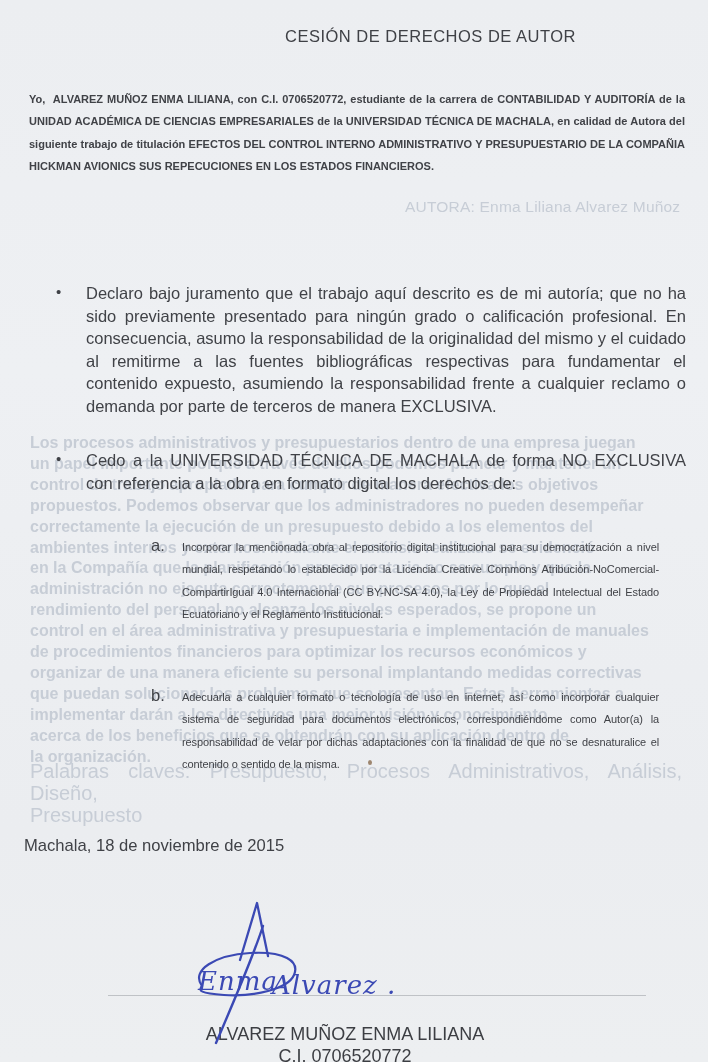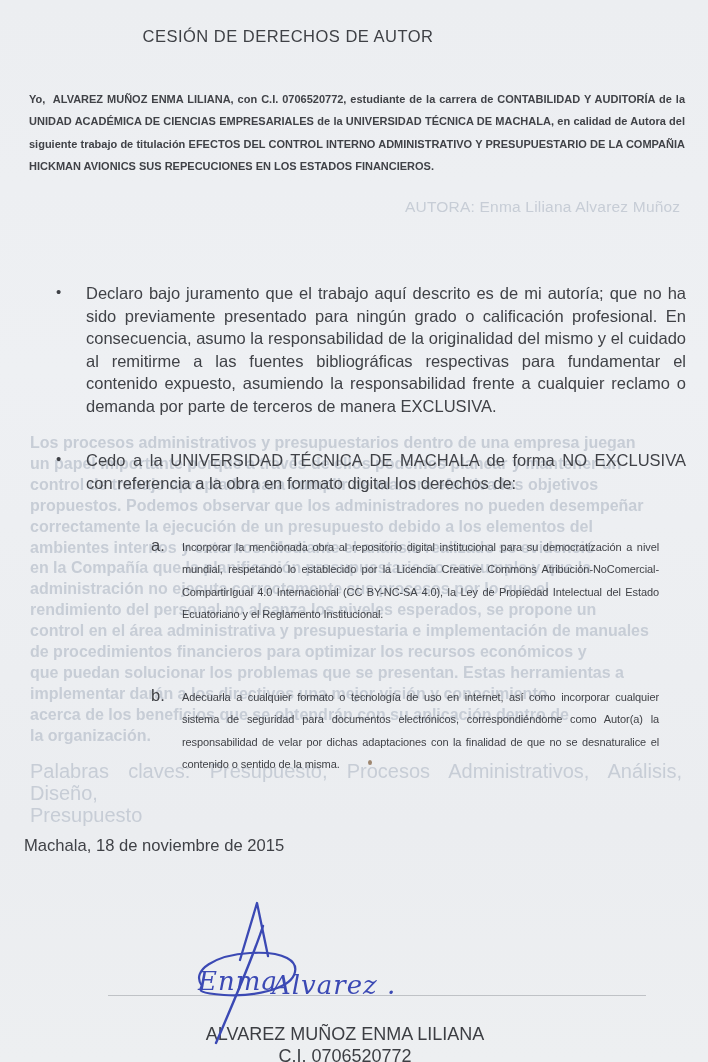--- a/index.html
+++ b/index.html
@@ -8,21 +8,21 @@
     font-family:"Liberation Sans", sans-serif;
     background:#eef0f2;
   }
   .page{
     position:relative;width:708px;height:1062px;overflow:hidden;
     background:linear-gradient(180deg,#eceef1 0%,#eef0f3 35%,#ebedf0 78%,#edeff1 100%);
     color:#45474c;
   }
   .title{
     position:absolute;top:27px;left:0;width:576px;
-    text-align:center;font-size:16.5px;letter-spacing:.5px;color:#3f4146;
+    text-align:right;font-size:16.5px;letter-spacing:.5px;color:#3f4146;
   }
   .intro{
     position:absolute;top:88px;left:29px;width:656px;
     font-size:11px;line-height:22.3px;text-align:justify;
     white-space:pre-wrap;color:#404247;font-weight:bold;
   }
   .bullet{
     position:absolute;left:56px;width:630px;display:flex;
   }
   .bullet .dot{width:30px;flex:0 0 30px;font-size:15px;padding-top:1px;color:#3f4146;}
@@ -91,20 +91,21 @@
       <div class="ghost-line">un papel importante porque a través de ellos podemos planear y mantener un</div>
       <div class="ghost-line">control de trabajo apropiado para cumplir de manera efectiva los objetivos</div>
       <div class="ghost-line">propuestos. Podemos observar que los administradores no pueden desempeñar</div>
       <div class="ghost-line">correctamente la ejecución de un presupuesto debido a los elementos del</div>
       <div class="ghost-line">ambientes internos y externos. Mediante el análisis realizado se evidenció</div>
       <div class="ghost-line">en la Compañía que la planificación presupuestaria no se cumple y que la</div>
       <div class="ghost-line">administración no ejecuta correctamente sus procesos por lo que el</div>
       <div class="ghost-line">rendimiento del personal no alcanza los niveles esperados, se propone un</div>
       <div class="ghost-line">control en el área administrativa y presupuestaria e implementación de manuales</div>
       <div class="ghost-line">de procedimientos financieros para optimizar los recursos económicos y</div>
+      <div class="ghost-line">organizar de una manera eficiente su personal implantando medidas correctivas</div>
       <div class="ghost-line">que puedan solucionar los problemas que se presentan. Estas herramientas a</div>
       <div class="ghost-line">implementar darán a los directivos una mejor visión y conocimiento</div>
       <div class="ghost-line">acerca de los beneficios que se obtendrán con su aplicación dentro de</div>
       <div class="ghost-line">la organización.</div>
     </div>
 
   <div class="ghost ghost-keywords">
       <div class="ghost-line">Palabras claves: Presupuesto, Procesos Administrativos, Análisis, Diseño,</div>
       <div class="ghost-line">Presupuesto</div>
     </div>

